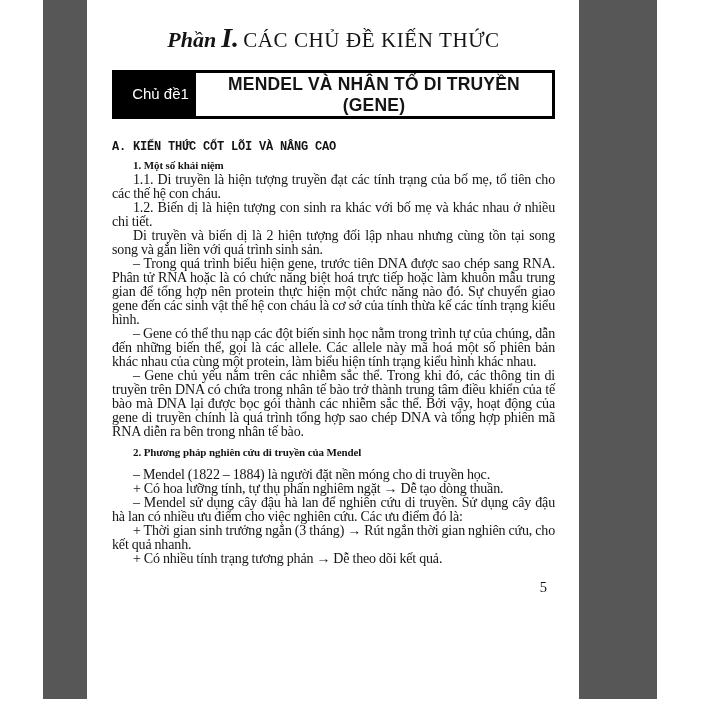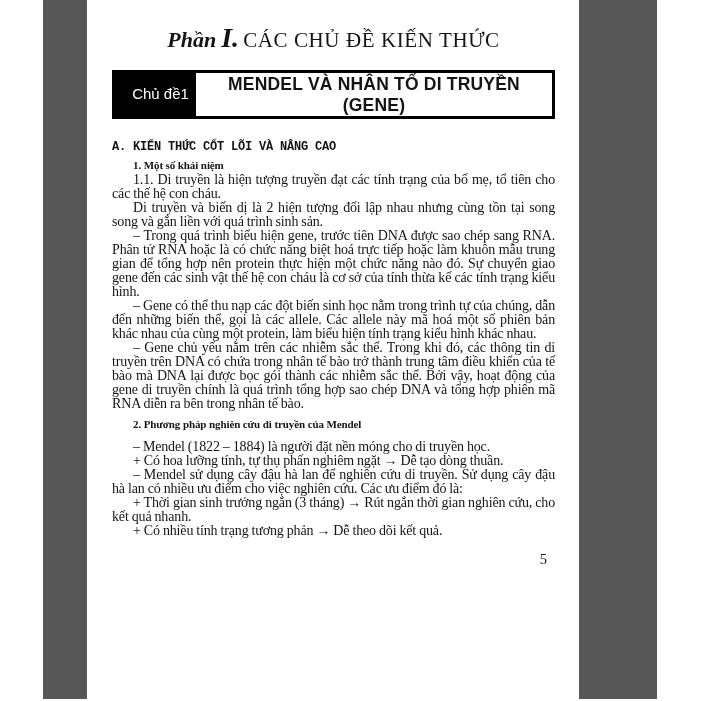--- a/index.html
+++ b/index.html
@@ -88,20 +88,21 @@
     <div class="topic-title-box">
       <span>MENDEL VÀ NHÂN TỐ DI TRUYỀN (GENE)</span>
     </div>
   </div>
 
   <h2 class="section-heading">A. KIẾN THỨC CỐT LÕI VÀ NÂNG CAO</h2>
 
   <h3 class="sub-heading">1. Một số khái niệm</h3>
 
   <p class="body-text">1.1. Di truyền là hiện tượng truyền đạt các tính trạng của bố mẹ, tổ tiên cho các thế hệ con cháu.</p>
+  <p class="body-text">1.2. Biến dị là hiện tượng con sinh ra khác với bố mẹ và khác nhau ở nhiều chi tiết.</p>
   <p class="body-text">Di truyền và biến dị là 2 hiện tượng đối lập nhau nhưng cùng tồn tại song song và gắn liền với quá trình sinh sản.</p>
   <p class="body-text">– Trong quá trình biểu hiện gene, trước tiên DNA được sao chép sang RNA. Phân tử RNA hoặc là có chức năng biệt hoá trực tiếp hoặc làm khuôn mẫu trung gian để tổng hợp nên protein thực hiện một chức năng nào đó. Sự chuyển giao gene đến các sinh vật thế hệ con cháu là cơ sở của tính thừa kế các tính trạng kiểu hình.</p>
   <p class="body-text">– Gene có thể thu nạp các đột biến sinh học nằm trong trình tự của chúng, dẫn đến những biến thể, gọi là các allele. Các allele này mã hoá một số phiên bản khác nhau của cùng một protein, làm biểu hiện tính trạng kiểu hình khác nhau.</p>
   <p class="body-text">– Gene chủ yếu nằm trên các nhiễm sắc thể. Trong khi đó, các thông tin di truyền trên DNA có chứa trong nhân tế bào trở thành trung tâm điều khiển của tế bào mà DNA lại được bọc gói thành các nhiễm sắc thể. Bởi vậy, hoạt động của gene di truyền chính là quá trình tổng hợp sao chép DNA và tổng hợp phiên mã RNA diễn ra bên trong nhân tế bào.</p>
 
   <h3 class="sub-heading second">2. Phương pháp nghiên cứu di truyền của Mendel</h3>
 
   <p class="body-text">– Mendel (1822 – 1884) là người đặt nền móng cho di truyền học.</p>
   <p class="body-text">+ Có hoa lưỡng tính, tự thụ phấn nghiêm ngặt → Dễ tạo dòng thuần.</p>
   <p class="body-text">– Mendel sử dụng cây đậu hà lan để nghiên cứu di truyền. Sử dụng cây đậu hà lan có nhiều ưu điểm cho việc nghiên cứu. Các ưu điểm đó là:</p>

